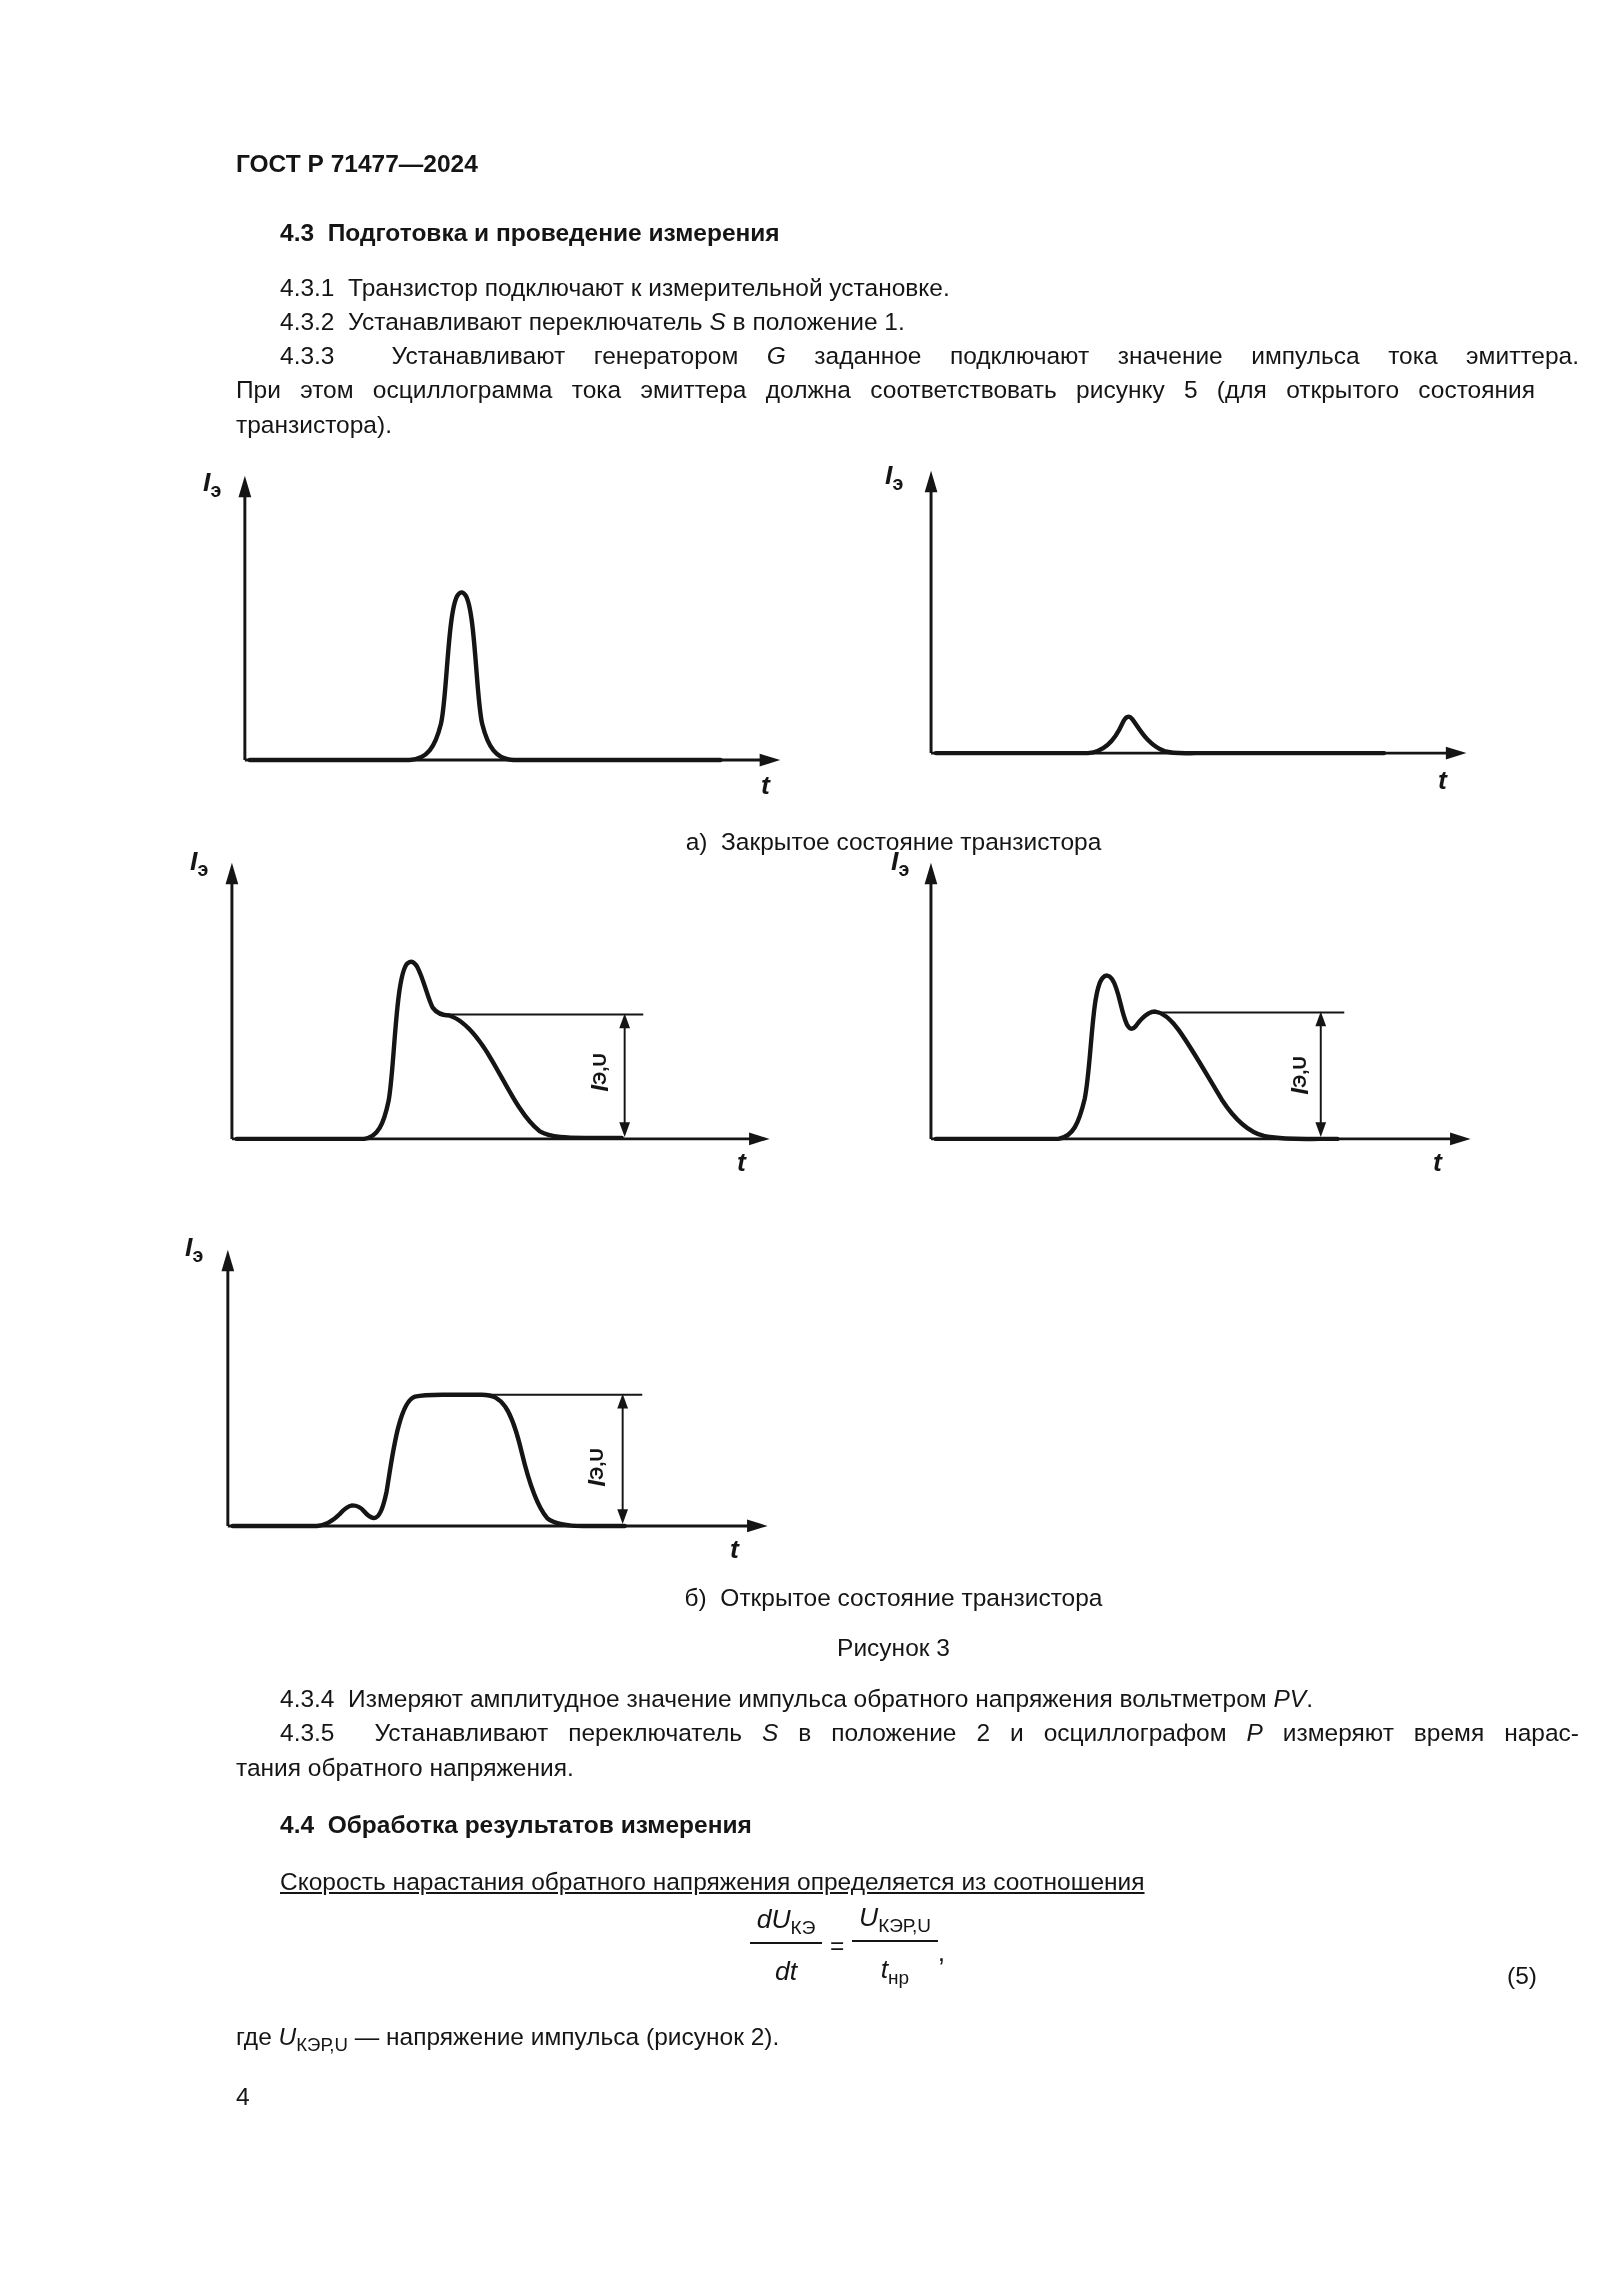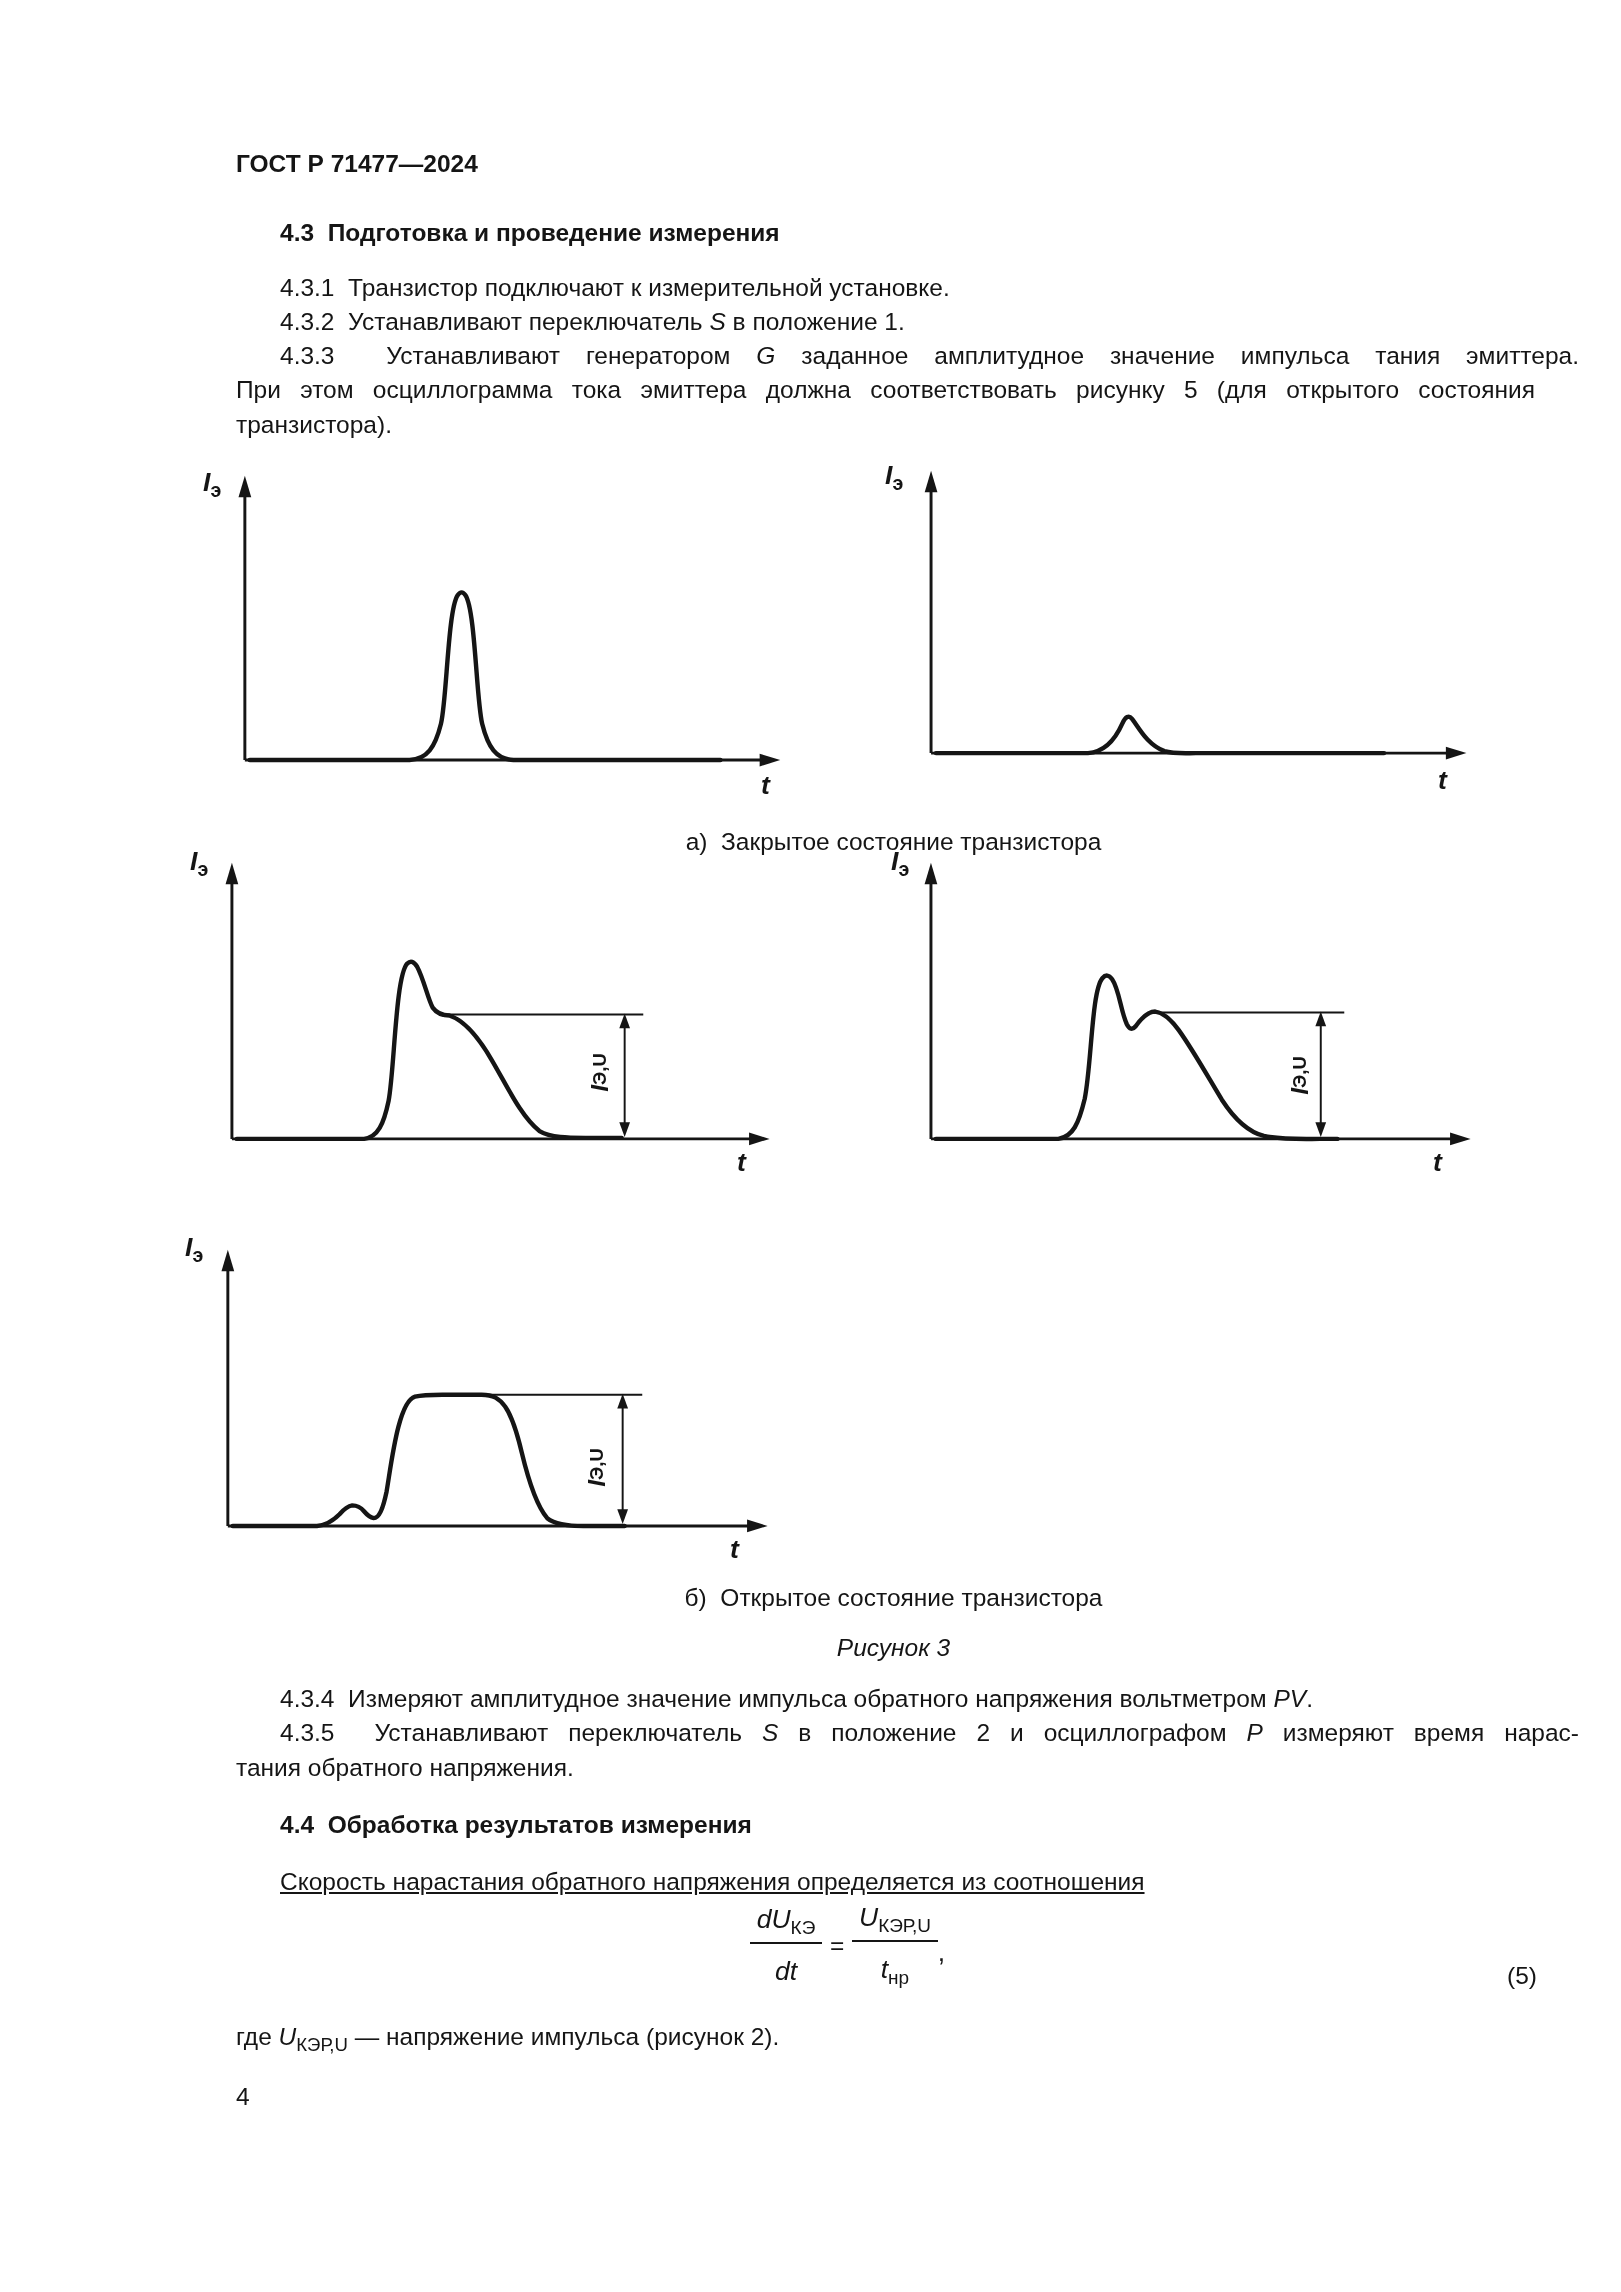--- a/index.html
+++ b/index.html
@@ -42,21 +42,21 @@
 <body>
 
 <div class="abs t bold" style="left:193px;top:147px;">ГОСТ Р 71477—2024</div>
 
 <div class="abs t bold" style="left:237px;top:216px;">4.3&nbsp; Подготовка и проведение измерения</div>
 
 <div class="abs t" style="left:237px;top:271px;">4.3.1&nbsp; Транзистор подключают к измерительной установке.</div>
 
 <div class="abs t" style="left:237px;top:305px;"><span>4.3.2&nbsp; Устанавливают переключатель </span><i>S</i><span> в положение 1.</span></div>
 
-<div class="abs t wide just indent" style="left:193px;top:339px;"><span>4.3.3&nbsp; Устанавливают генератором </span><i>G</i><span> заданное амплитудное значение импульса тания эмиттера.</span></div>
+<div class="abs t wide just indent" style="left:193px;top:339px;"><span>4.3.3&nbsp; Устанавливают генератором </span><i>G</i><span> заданное подключают значение импульса тока эмиттера.</span></div>
 <div class="abs t wide just" style="left:193px;top:373px;">При этом осциллограмма тока эмиттера должна соответствовать рисунку 5 (для открытого состояния</div>
 <div class="abs t" style="left:193px;top:408px;">транзистора).</div>
 
 <svg class="abs" style="left:186px;top:461px;" width="608" height="353" viewBox="0 0 620 360">
   <line x1="60" y1="305" x2="60" y2="32" stroke-width="3"></line>
   <polygon points="60,15 53.5,37 66.5,37" fill="#151515"></polygon>
   <line x1="60" y1="305" x2="590" y2="305" stroke-width="3"></line>
   <polygon points="606,305 585,298.5 585,311.5" fill="#151515"></polygon>
   <path d="M65,305 L228,305 C246,304 254,292 260,268 C266,243 267,152 277,137 Q281,131 285,137 C295,152 296,243 302,268 C308,292 316,304 334,305 L545,305" stroke-width="4.5" stroke-linecap="round"></path>
 </svg>
@@ -123,21 +123,21 @@
   <polygon points="460,297 454.5,282 465.5,282" fill="#151515"></polygon>
 </svg>
 <span class="abs axlbl" style="left:185px;top:1233px;"><i>I</i><sub>э</sub></span>
 <span class="abs tlbl" style="left:730px;top:1534px;">t</span>
 <span class="abs rot" style="left:547px;top:1453px;">
     <i>I</i>
     <sub>Э,U</sub>
   </span>
 
 <div class="abs t center" style="left:490px;top:1581px;width:721px;">б)&nbsp; Открытое состояние транзистора</div>
-<div class="abs t center" style="left:490px;top:1631px;width:721px;font-style:italic;">Рисунок 3</div>
+<div class="abs t center" style="left:490px;top:1631px;width:721px;">Рисунок 3</div>
 
 <div class="abs t" style="left:237px;top:1682px;"><span>4.3.4&nbsp; Измеряют амплитудное значение импульса обратного напряжения вольтметром </span><i>PV</i><span>.</span></div>
 
 <div class="abs t wide just indent" style="left:193px;top:1716px;"><span>4.3.5&nbsp; Устанавливают переключатель </span><i>S</i><span> в положение 2 и осциллографом </span><i>P</i><span> измеряют время нарас-</span></div>
 <div class="abs t" style="left:193px;top:1751px;">тания обратного напряжения.</div>
 
 <div class="abs t bold" style="left:237px;top:1808px;">4.4&nbsp; Обработка результатов измерения</div>
 
 <div class="abs t" style="left:237px;top:1865px;text-decoration:underline;">Скорость нарастания обратного напряжения определяется из соотношения</div>
 

